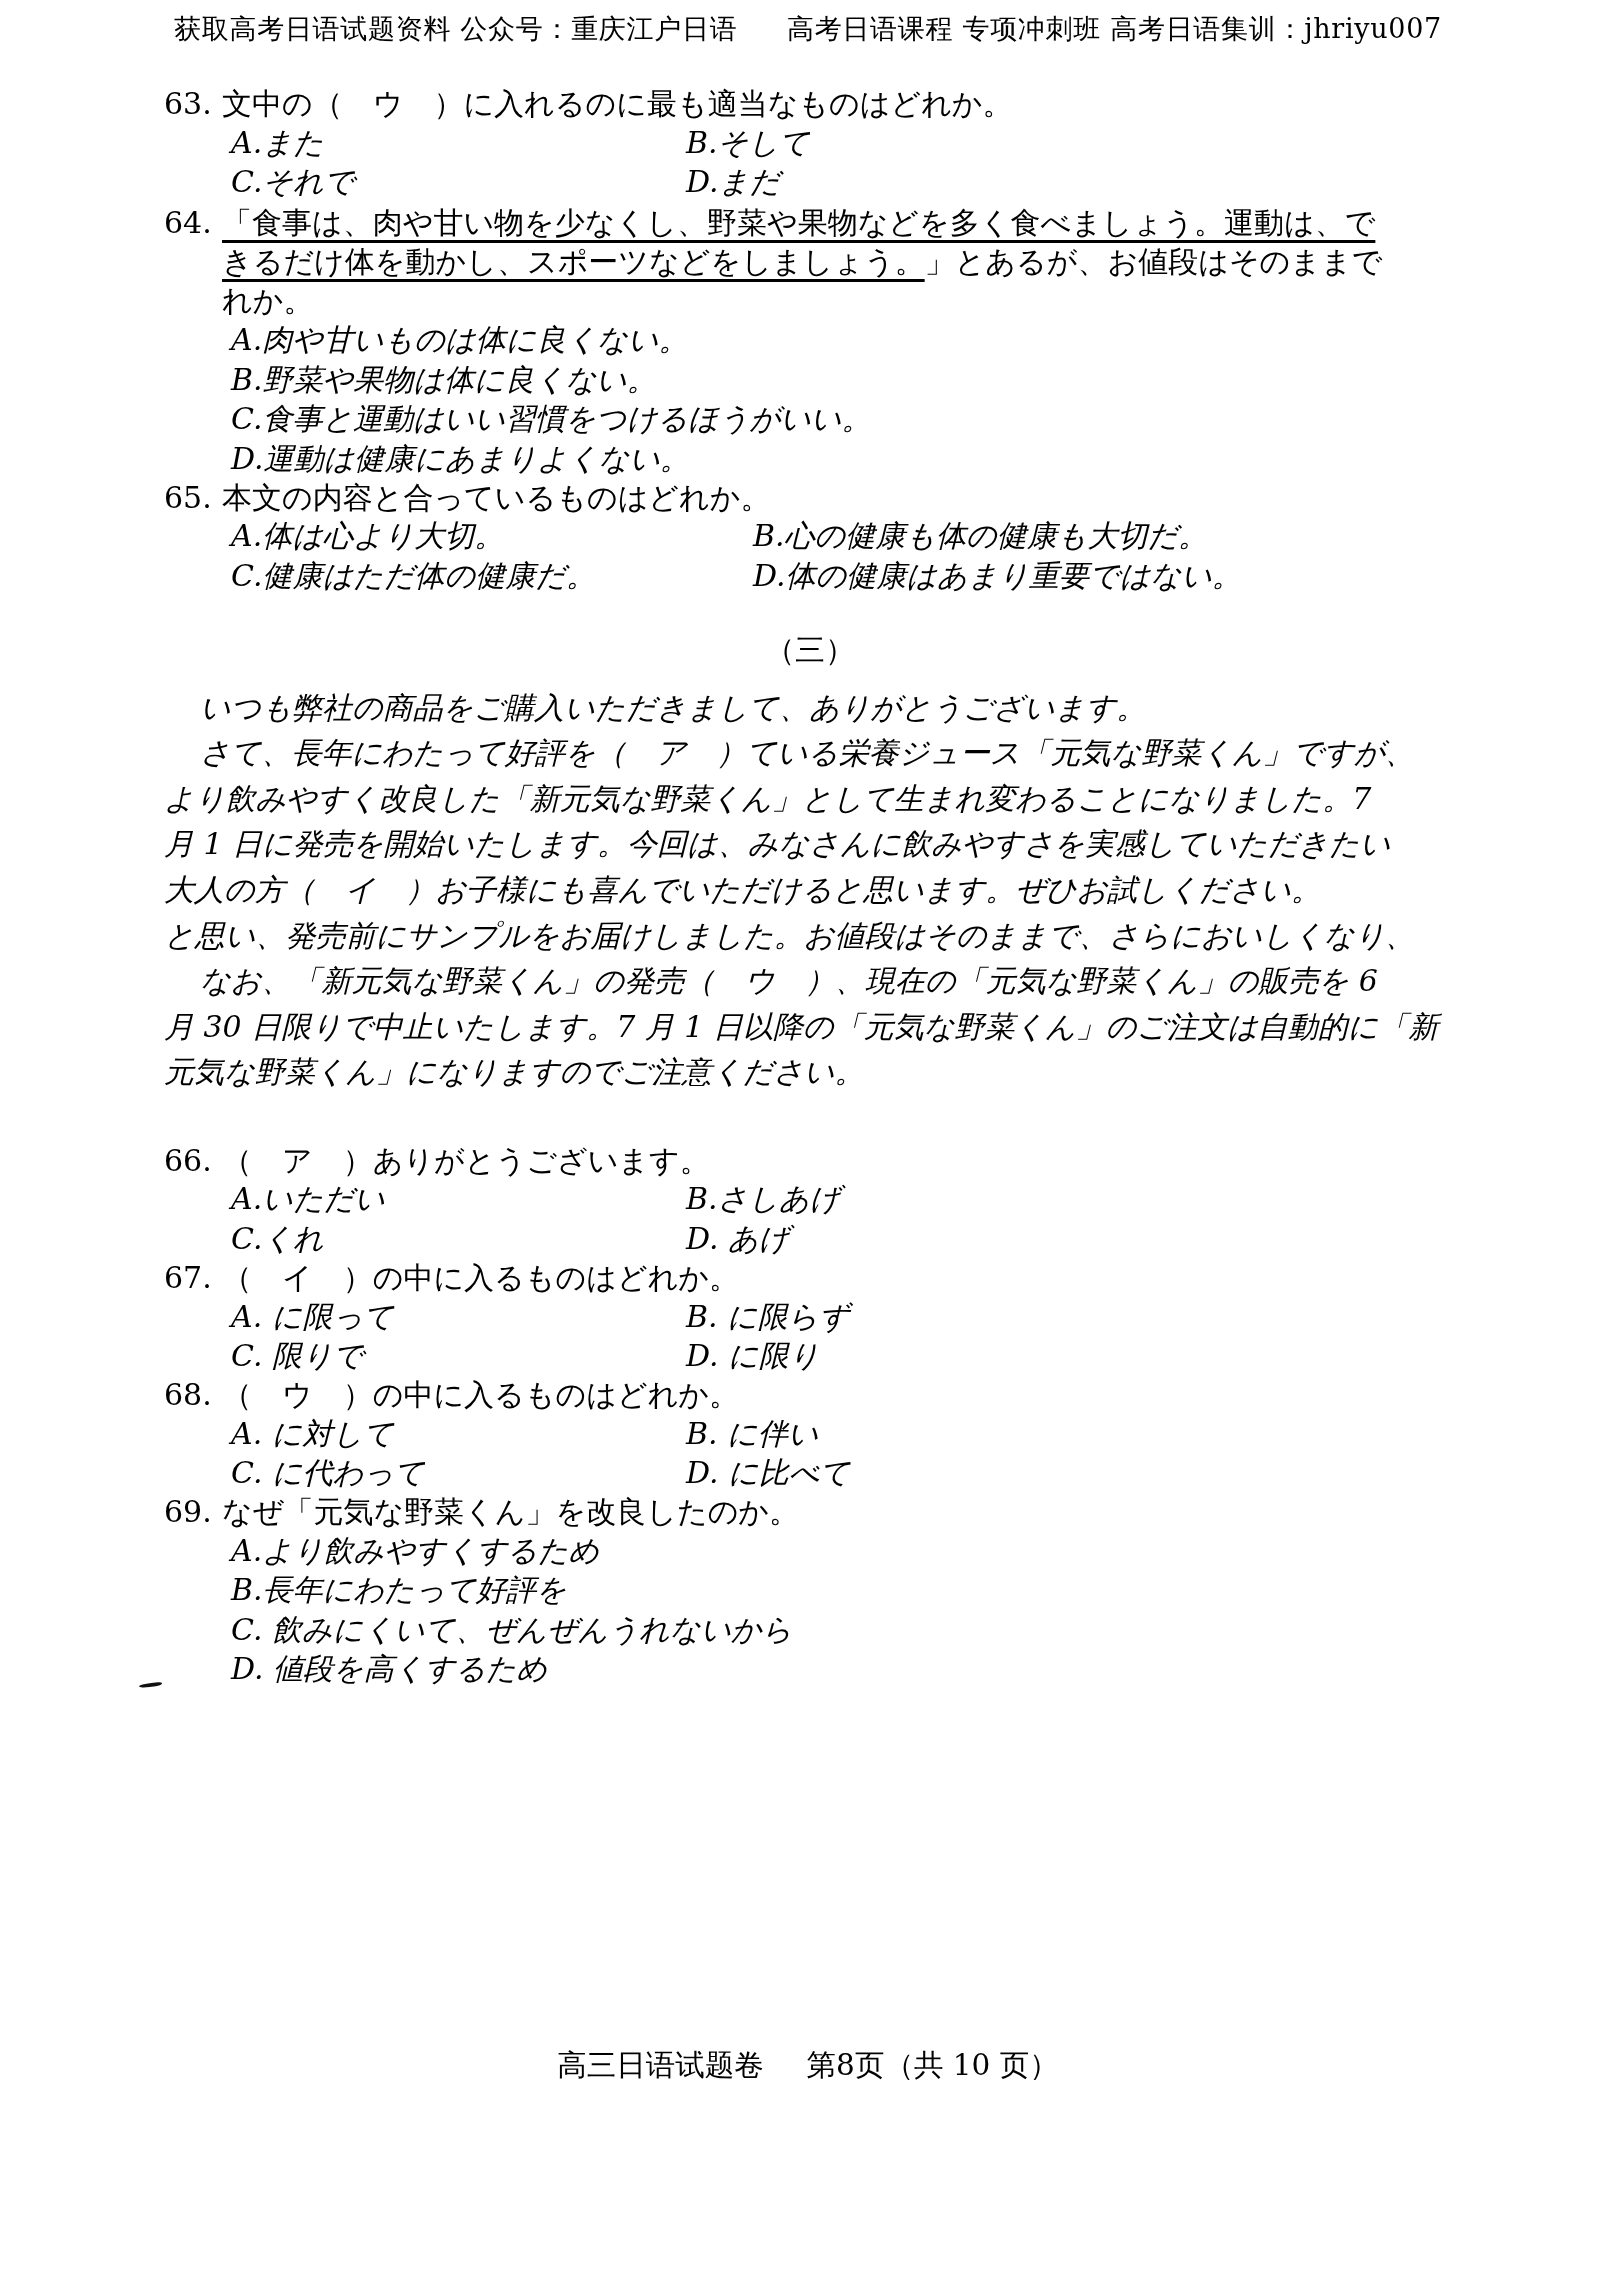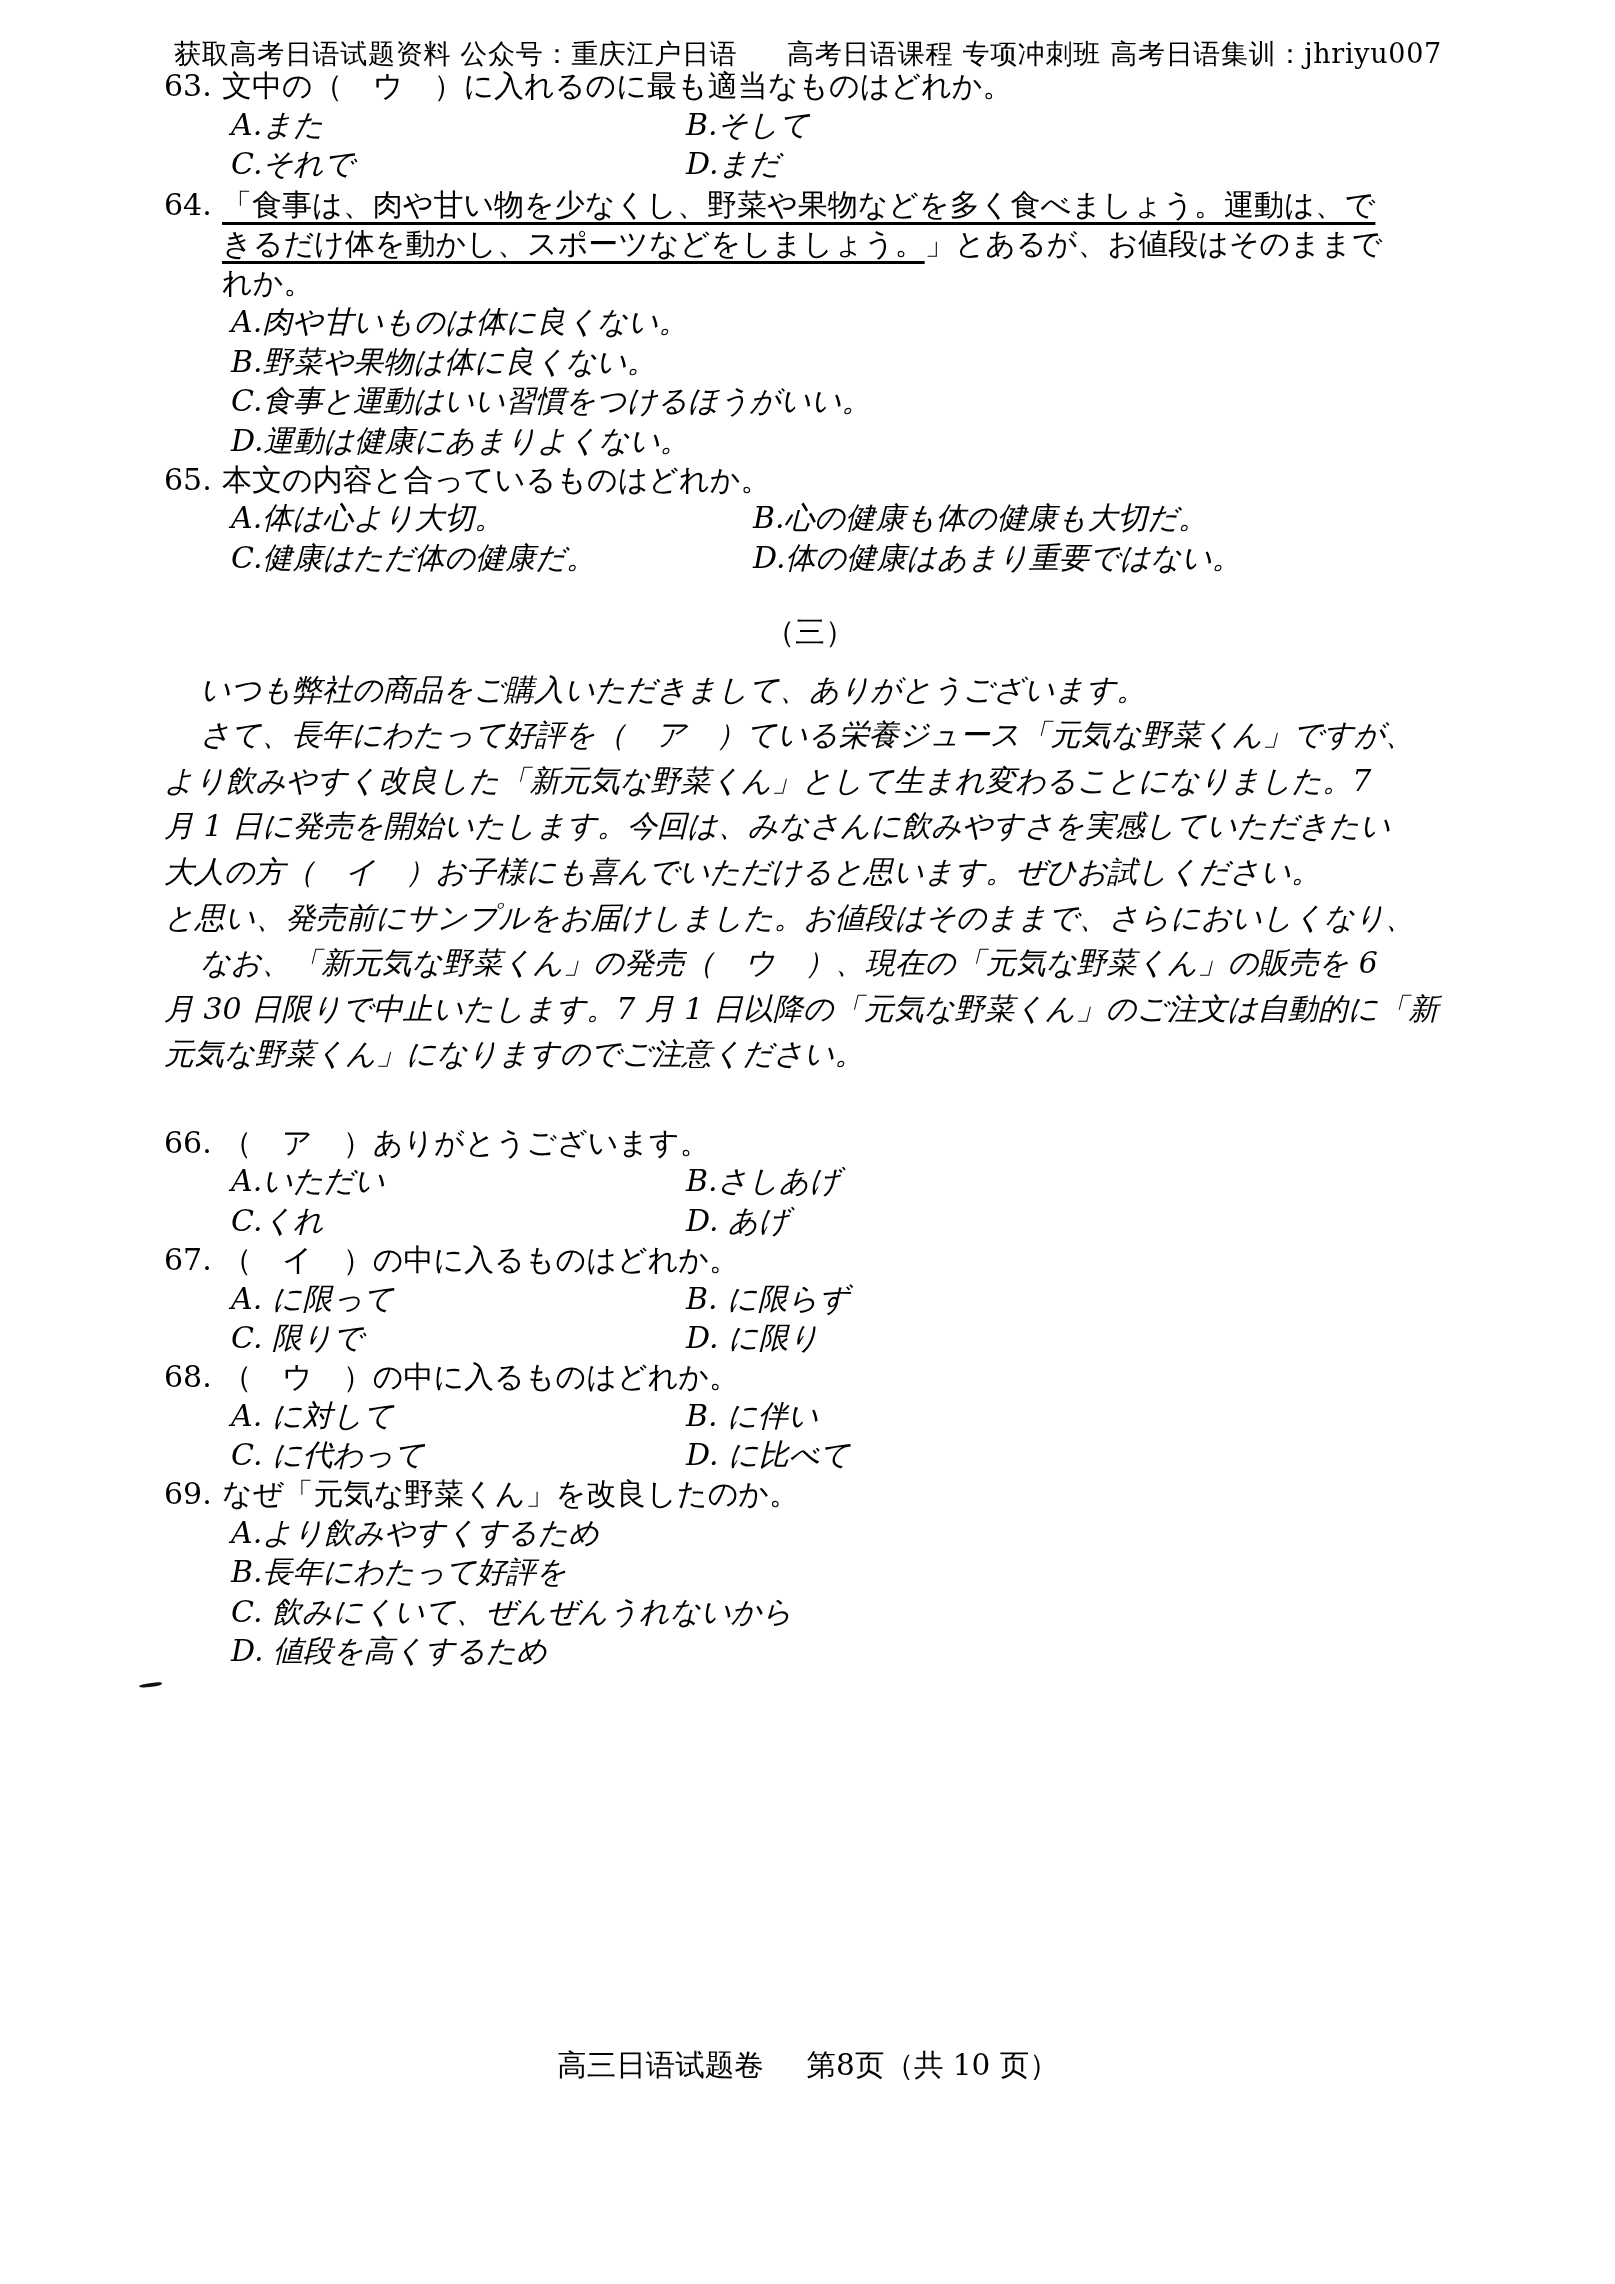--- a/index.html
+++ b/index.html
@@ -20,34 +20,34 @@
     position: relative;
     width: 1616px;
     height: 2284px;
     box-sizing: border-box;
     padding: 0;
   }
 
   
   .header {
     position: absolute;
-    top: 36px;
+    top: 11px;
     left: 0;
     width: 1616px;
     text-align: center;
     font-size: 27px;
     letter-spacing: 0.7px;
     white-space: nowrap;
   }
   .header .hdr-gap { display: inline-block; width: 31px; }
 
   
   .content {
     position: absolute;
-    top: 68px;
+    top: 86px;
     left: 164px;
     width: 1292px;
     font-size: 30px;
     line-height: 1.0;
   }
 
   
   .q {
     position: relative;
     margin: 0 0 1.3px 0;

